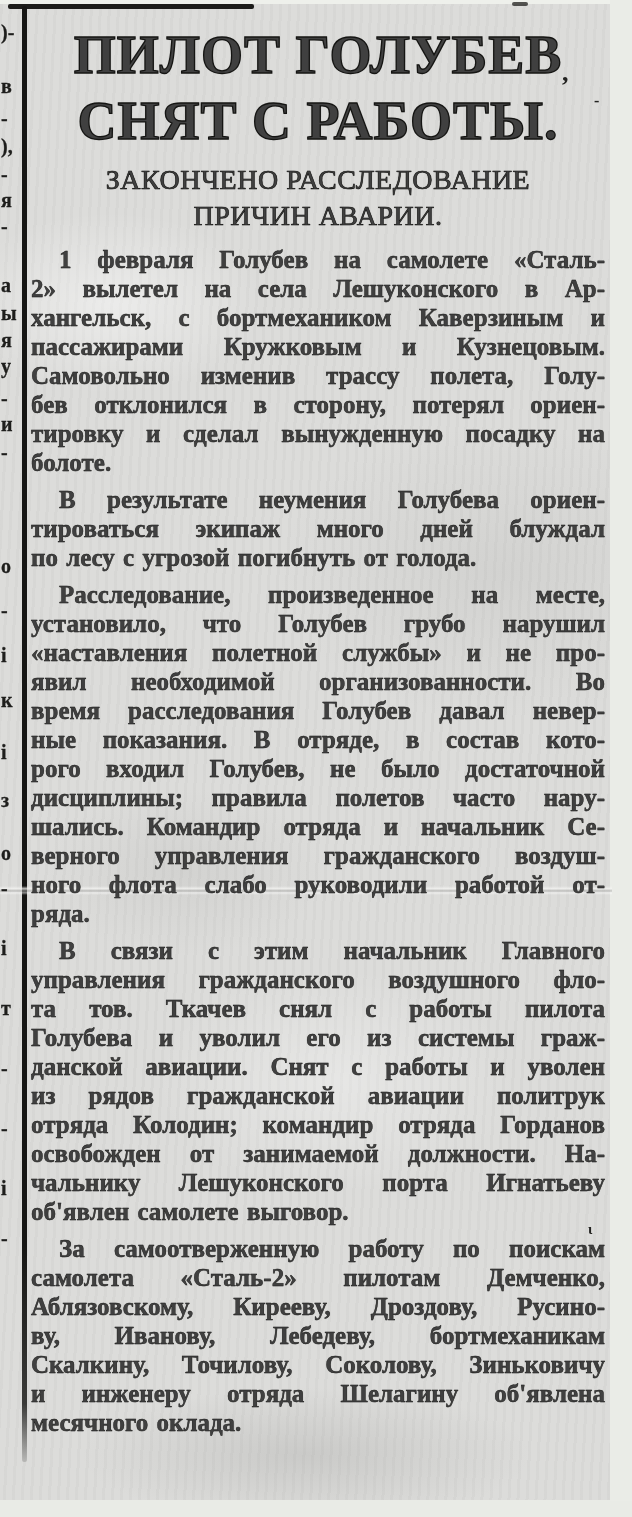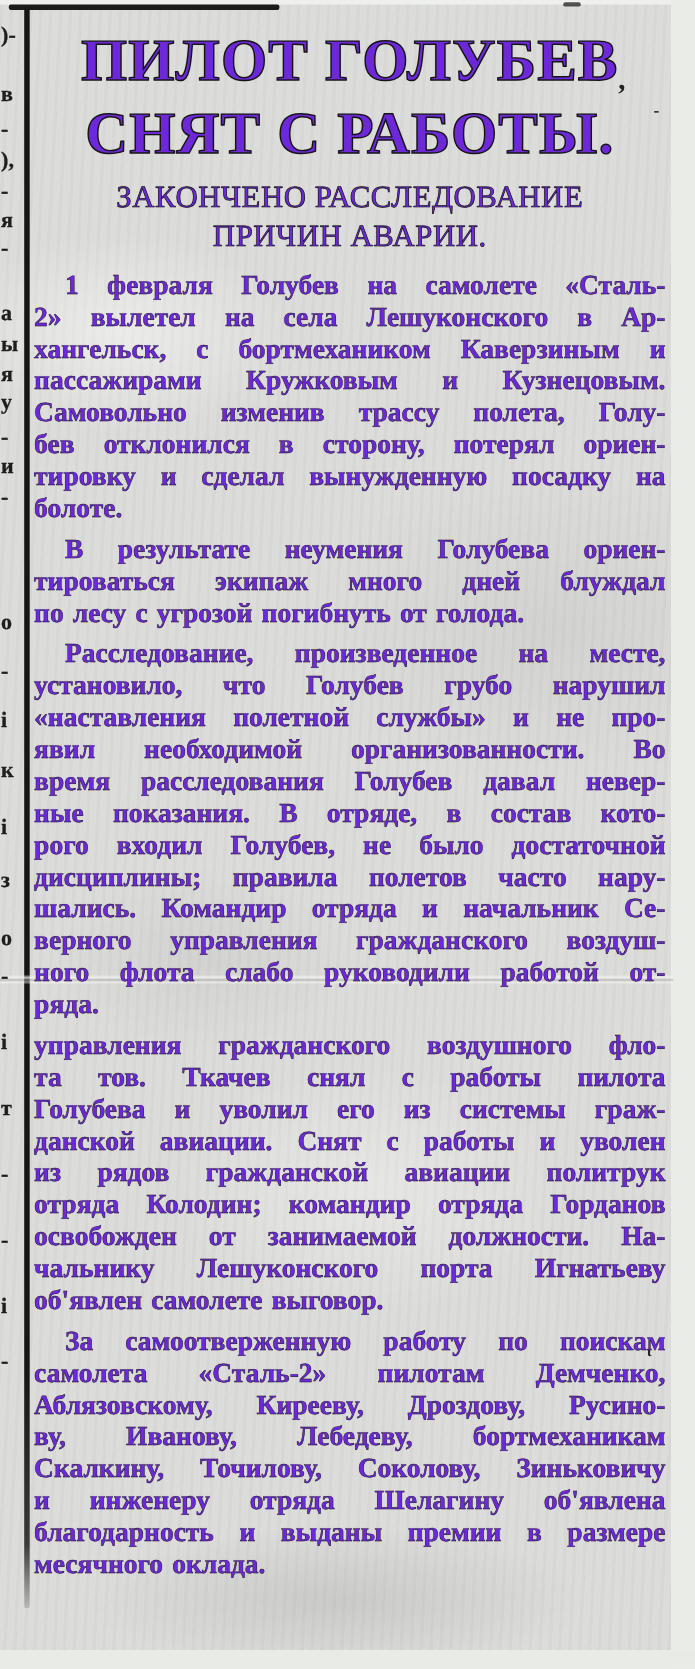--- a/index.html
+++ b/index.html
@@ -28,21 +28,21 @@
   .topline-a{position:absolute;left:8px;top:4px;width:246px;height:5px;background:#1c1c1a;border-radius:2px;}
   .topline-b{position:absolute;left:512px;top:2px;width:16px;height:4px;background:#2a2a28;border-radius:2px;opacity:.8;}
   .vrule{position:absolute;left:22px;top:6px;width:5px;height:1456px;background:linear-gradient(180deg,#161614 0 85%, #3a3a38 96%, rgba(60,60,58,.2));border-radius:2px;}
   .crease{position:absolute;left:0;top:886px;width:612px;height:9px;
     background:linear-gradient(180deg, rgba(255,255,255,.0), rgba(245,245,243,.75) 30%, rgba(150,150,148,.45) 55%, rgba(255,255,255,.5) 75%, rgba(255,255,255,0));}
   .ink-mark{position:absolute;color:#232321;font-weight:700;}
   
   .fragment{position:absolute;left:1px;width:20px;color:#1e1e1c;font-weight:700;font-size:20px;line-height:20px;
     letter-spacing:0;-webkit-text-stroke:.3px #1e1e1c;}
   
-  .article{position:absolute;left:31px;top:16px;width:574px;color:#6d28d9;}
+  .article{position:absolute;left:31px;top:16px;width:574px;color:#404040;}
   .headline{margin:6px 0 0 0;text-align:center;font-weight:700;font-size:54px;line-height:66px;
     letter-spacing:1px;-webkit-text-stroke:1.3px #151513;text-shadow:0 0 1px rgba(20,20,18,.7);}
   .subhead{margin:8px 0 0 0;text-align:center;font-weight:400;font-size:28px;line-height:36px;
     letter-spacing:.5px;-webkit-text-stroke:.6px #171715;text-shadow:0 0 .8px rgba(20,20,18,.6);}
   .body-text{margin-top:11px;font-size:25px;font-weight:700;line-height:29px;
     -webkit-text-stroke:.35px #1a1a18;text-shadow:0 0 .7px rgba(25,25,23,.55);word-spacing:2px;}
   .para{margin:0 0 8px 0;}
   .line{text-align:justify;text-align-last:justify;white-space:normal;}
   .line.first{text-indent:28px;}
   .line.last{text-align-last:left;}
@@ -129,34 +129,34 @@
         <div class="line">время расследования Голубев давал невер-</div>
         <div class="line">ные показания. В отряде, в состав кото-</div>
         <div class="line">рого входил Голубев, не было достаточной</div>
         <div class="line">дисциплины; правила полетов часто нару-</div>
         <div class="line">шались. Командир отряда и начальник Се-</div>
         <div class="line">верного управления гражданского воздуш-</div>
         <div class="line">ного флота слабо руководили работой от-</div>
         <div class="line last">ряда.</div>
       </div>
       <div class="para">
+        <div class="line first">В связи с этим начальник Главного</div>
         <div class="line">управления гражданского воздушного фло-</div>
         <div class="line">та тов. Ткачев снял с работы пилота</div>
         <div class="line">Голубева и уволил его из системы граж-</div>
         <div class="line">данской авиации. Снят с работы и уволен</div>
         <div class="line">из рядов гражданской авиации политрук</div>
         <div class="line">отряда Колодин; командир отряда Горданов</div>
         <div class="line">освобожден от занимаемой должности. На-</div>
         <div class="line">чальнику Лешуконского порта Игнатьеву</div>
         <div class="line last">об'явлен самолете выговор.</div>
       </div>
       <div class="para">
         <div class="line first">За самоотверженную работу по поискам</div>
         <div class="line">самолета «Сталь-2» пилотам Демченко,</div>
         <div class="line">Аблязовскому, Кирееву, Дроздову, Русино-</div>
         <div class="line">ву, Иванову, Лебедеву, бортмеханикам</div>
         <div class="line">Скалкину, Точилову, Соколову, Зиньковичу</div>
         <div class="line">и инженеру отряда Шелагину об'явлена</div>
-        <div class="line">благодарность и выданы премии в размере</div>
         <div class="line last">месячного оклада.</div>
       </div>
     </div>
 </div>
 
 </body></html>

